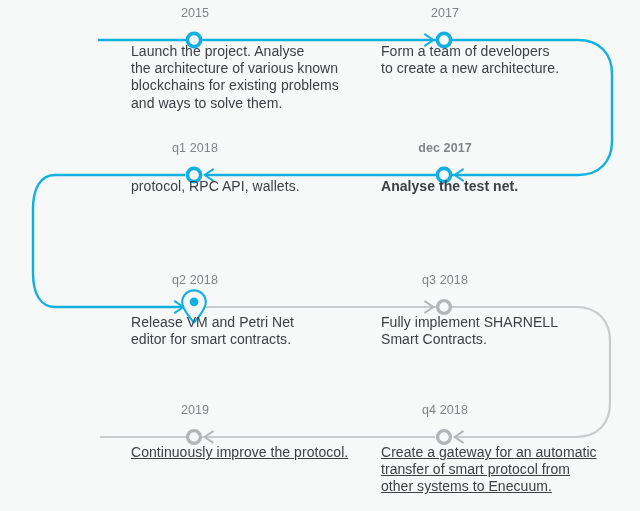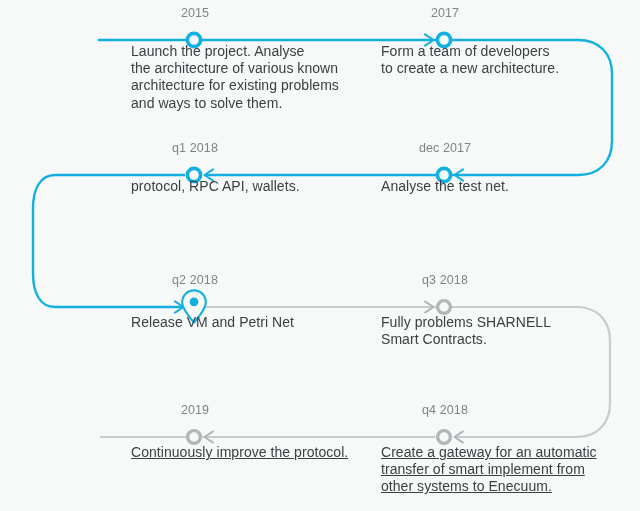--- a/index.html
+++ b/index.html
@@ -123,21 +123,21 @@
 
     <circle cx="444" cy="437" r="6.4" fill="#f7f8f8" stroke="#b2b6b8" stroke-width="3.3"></circle>
   </svg>
 
   <div class="milestone" style="left:99px; top:6px;">
     <div class="milestone-date">2015</div>
     <div class="milestone-node"></div>
     <div class="milestone-desc">
       <span>Launch the project. Analyse</span>
       <span>the architecture of various known</span>
-      <span>architecture for existing problems</span>
+      <span>blockchains for existing problems</span>
       <span>and ways to solve them.</span>
     </div>
   </div>
 
   <div class="milestone" style="left:349px; top:6px;">
     <div class="milestone-date">2017</div>
     <div class="milestone-node"></div>
     <div class="milestone-desc">
       <span>Form a team of developers</span>
       <span>to create a new architecture.</span>
@@ -145,56 +145,57 @@
   </div>
 
   <div class="milestone" style="left:99px; top:141px;">
     <div class="milestone-date">q1 2018</div>
     <div class="milestone-node"></div>
     <div class="milestone-desc">
       <span>protocol, RPC API, wallets.</span>
     </div>
   </div>
 
-  <div class="milestone" style="left:349px; top:141px;">
+  <div class="milestone" style="left:349px; top:141px;font-weight:bold;">
     <div class="milestone-date">dec 2017</div>
     <div class="milestone-node"></div>
     <div class="milestone-desc">
       <span>Analyse the test net.</span>
     </div>
   </div>
 
   <div class="milestone" style="left:99px; top:273px;">
     <div class="milestone-date">q2 2018</div>
     <div class="milestone-node" style="height:28px;"></div>
     <div class="milestone-desc" style="margin-top:-1px;">
       <span>Release VM and Petri Net</span>
+      <span>editor for smart contracts.</span>
     </div>
   </div>
 
   <div class="milestone" style="left:349px; top:273px;">
     <div class="milestone-date">q3 2018</div>
     <div class="milestone-node"></div>
     <div class="milestone-desc" style="margin-top:5px;">
-      <span>Fully problems SHARNELL</span>
+      <span>Fully implement SHARNELL</span>
       <span>Smart Contracts.</span>
     </div>
   </div>
 
   <div class="milestone" style="left:99px; top:403px;">
     <div class="milestone-date">2019</div>
     <div class="milestone-node"></div>
     <div class="milestone-desc" style="margin-top:5px;text-decoration:underline;">
       <span>Continuously improve the protocol.</span>
     </div>
   </div>
 
   <div class="milestone" style="left:349px; top:403px;">
     <div class="milestone-date">q4 2018</div>
     <div class="milestone-node"></div>
     <div class="milestone-desc" style="margin-top:5px;text-decoration:underline;">
       <span>Create a gateway for an automatic</span>
-      <span>transfer of smart implement from</span>
+      <span>transfer of smart protocol from</span>
       <span>other systems to Enecuum.</span>
     </div>
   </div>
 
 </div>
 
 </body></html>

